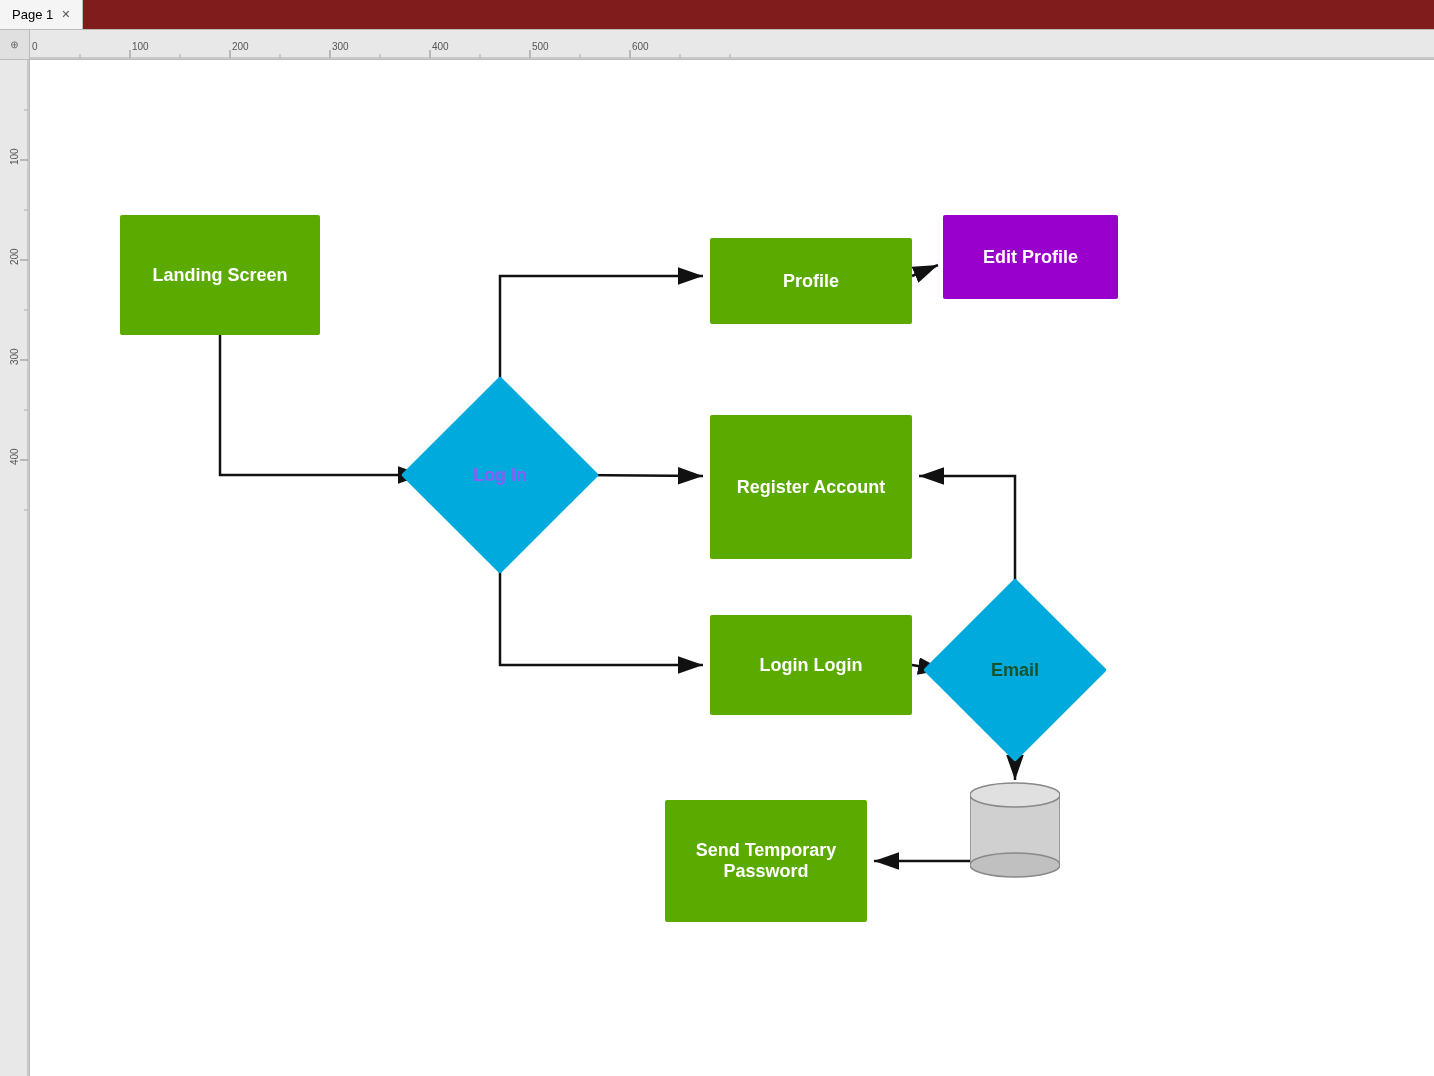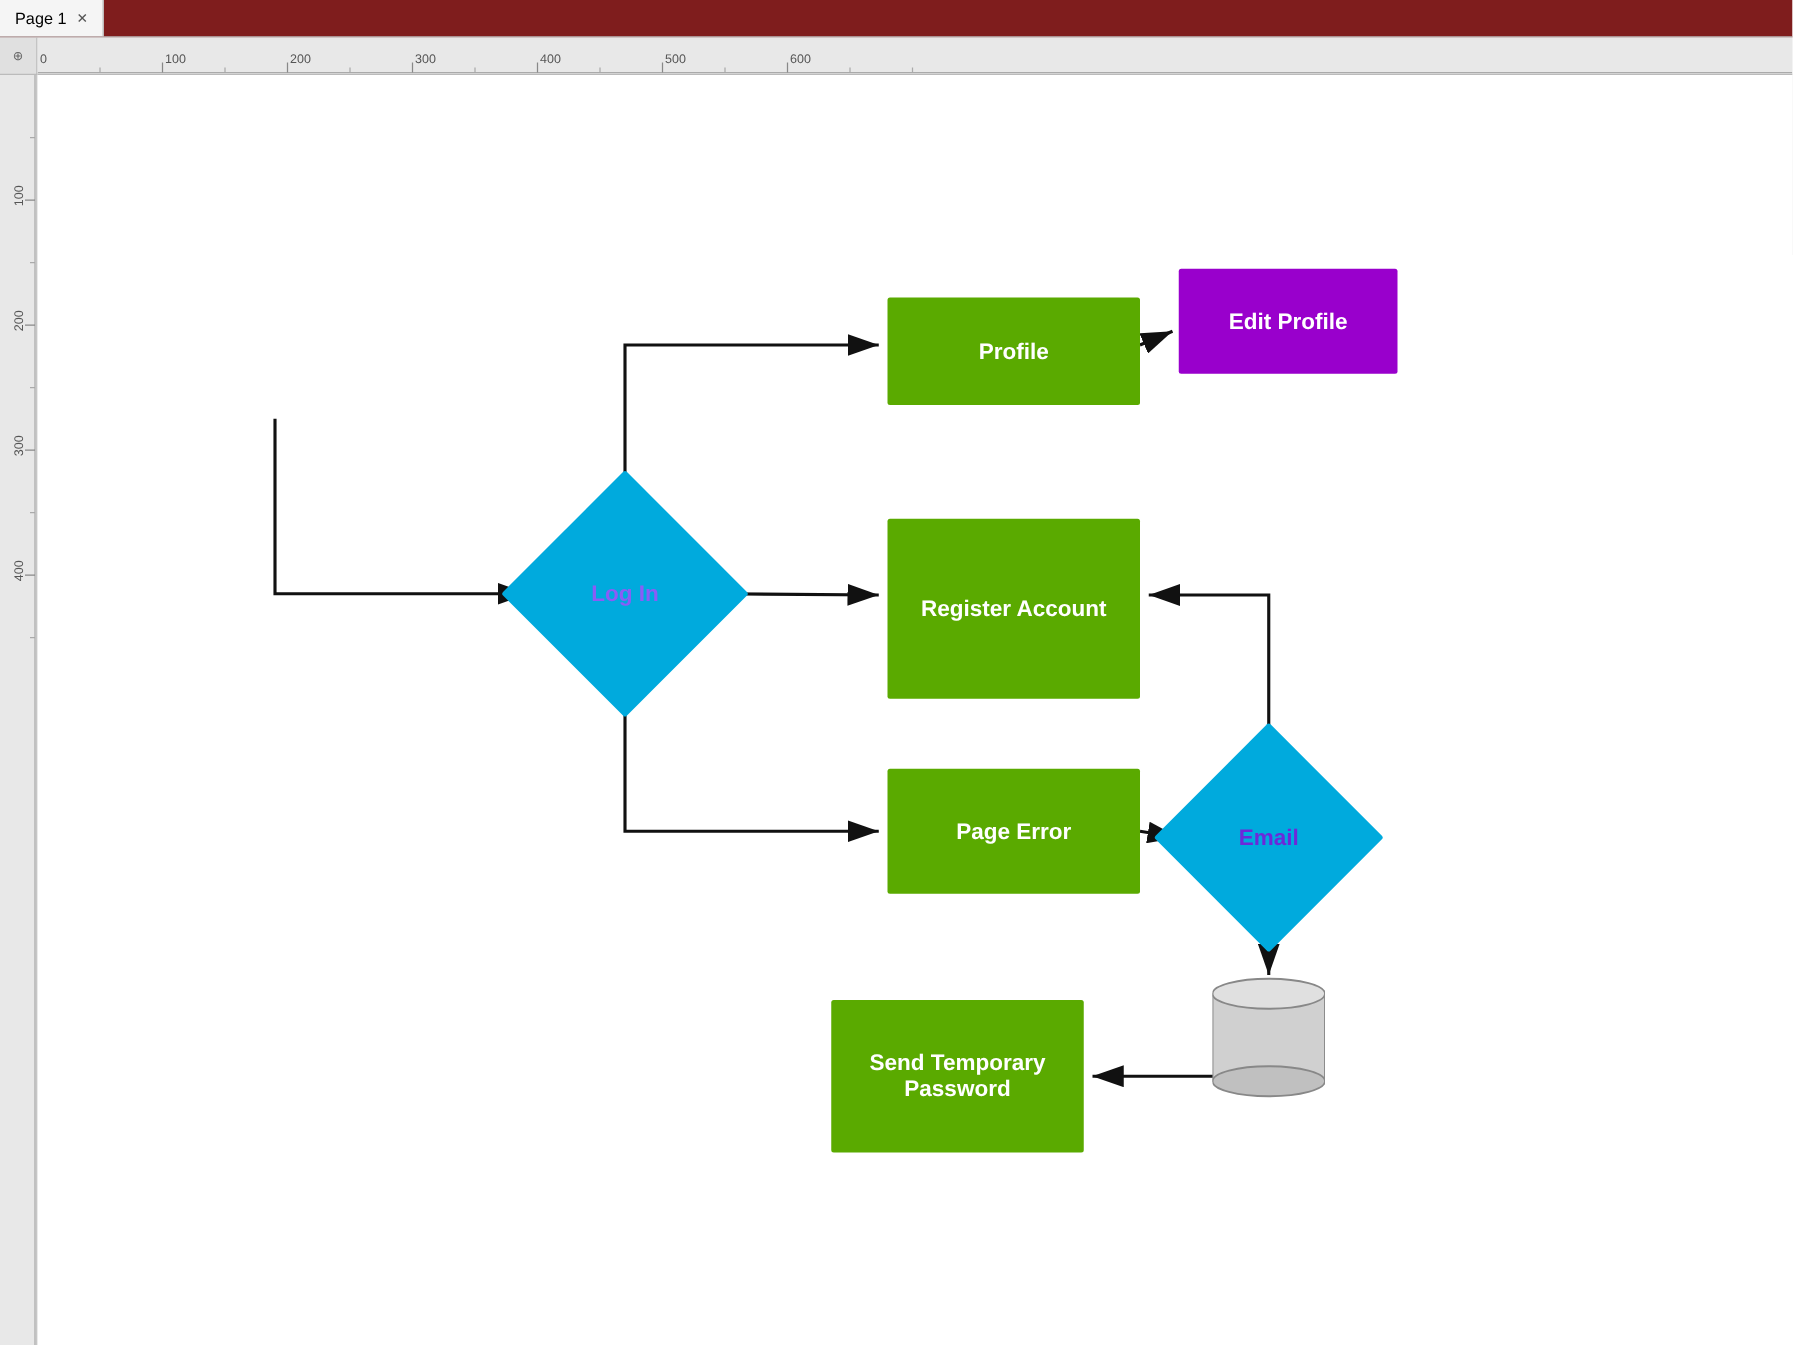--- a/index.html
+++ b/index.html
@@ -211,20 +211,23 @@
       <path d="M 882 605 L 913 610" stroke="#111" stroke-width="2.5" fill="none" marker-end="url(#arrowhead)"></path>
 
       <path d="M 985 675 L 985 720" stroke="#111" stroke-width="2.5" fill="none" marker-end="url(#arrowhead)"></path>
 
       <path d="M 985 785 L 985 801 L 844 801" stroke="#111" stroke-width="2.5" fill="none" marker-end="url(#arrowhead)"></path>
 
       <path d="M 985 545 L 985 416 L 889 416" stroke="#111" stroke-width="2.5" fill="none" marker-end="url(#arrowhead)"></path>
 
     </svg>
 
+    <div class="node node-rect node-green" style="left:90px; top:155px; width:200px; height:120px;">
+      <span>Landing Screen</span>
+    </div>
 
     <div class="node node-rect node-green" style="left:680px; top:160px; width:202px; height:86px;margin-top:18px;">
       <span>Profile</span>
     </div>
 
     <div class="node node-rect node-purple" style="left:913px; top:155px; width:175px; height:84px;">
       <span>Edit Profile</span>
     </div>
 
     <div style="position:absolute; left:400px; top:345px; width:140px; height:140px;">
@@ -232,26 +235,26 @@
       <div style="position:absolute; top:0; left:0; width:140px; height:140px; display:flex; align-items:center; justify-content:center; color:#8b5cf6; font-weight:bold; font-size:18px;">
         <span>Log In</span>
       </div>
     </div>
 
     <div class="node node-rect node-green" style="left:680px; top:355px; width:202px; height:144px;">
       <span>Register Account</span>
     </div>
 
     <div class="node node-rect node-green" style="left:680px; top:555px; width:202px; height:100px;">
-      <span>Page Error</span>
+      <span>Login Login</span>
     </div>
 
     <div style="position:absolute; left:920px; top:545px; width:130px; height:130px;">
       <div style="position:absolute; top:0; left:0; width:130px; height:130px; background:#00aadd; transform:rotate(45deg); border-radius:2px;"></div>
-      <div style="position:absolute; top:0; left:0; width:130px; height:130px; display:flex; align-items:center; justify-content:center; color:#6d28d9; font-weight:bold; font-size:18px;">
+      <div style="position:absolute; top:0; left:0; width:130px; height:130px; display:flex; align-items:center; justify-content:center; color:#14532d; font-weight:bold; font-size:18px;">
         <span>Email</span>
       </div>
     </div>
 
     <div class="cylinder" style="left:940px; top:720px; width:90px; height:100px;">
       <svg viewBox="0 0 90 100" width="90" height="100">
 
         <rect x="0" y="15" width="90" height="70" fill="#d0d0d0" stroke="#888" stroke-width="1.5"></rect>
 
         <ellipse cx="45" cy="85" rx="45" ry="12" fill="#c0c0c0" stroke="#888" stroke-width="1.5"></ellipse>

